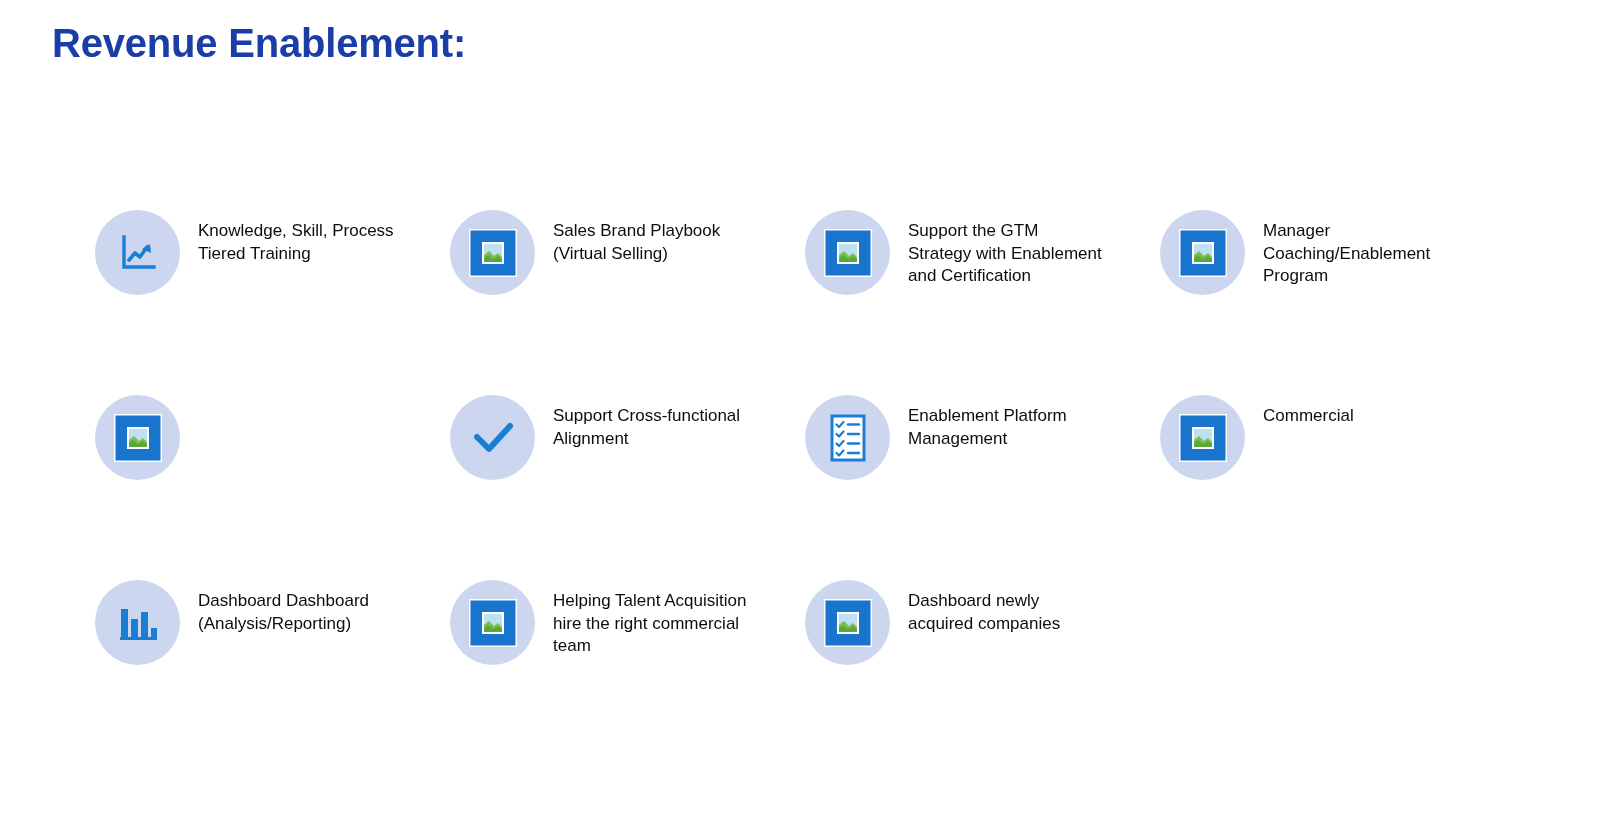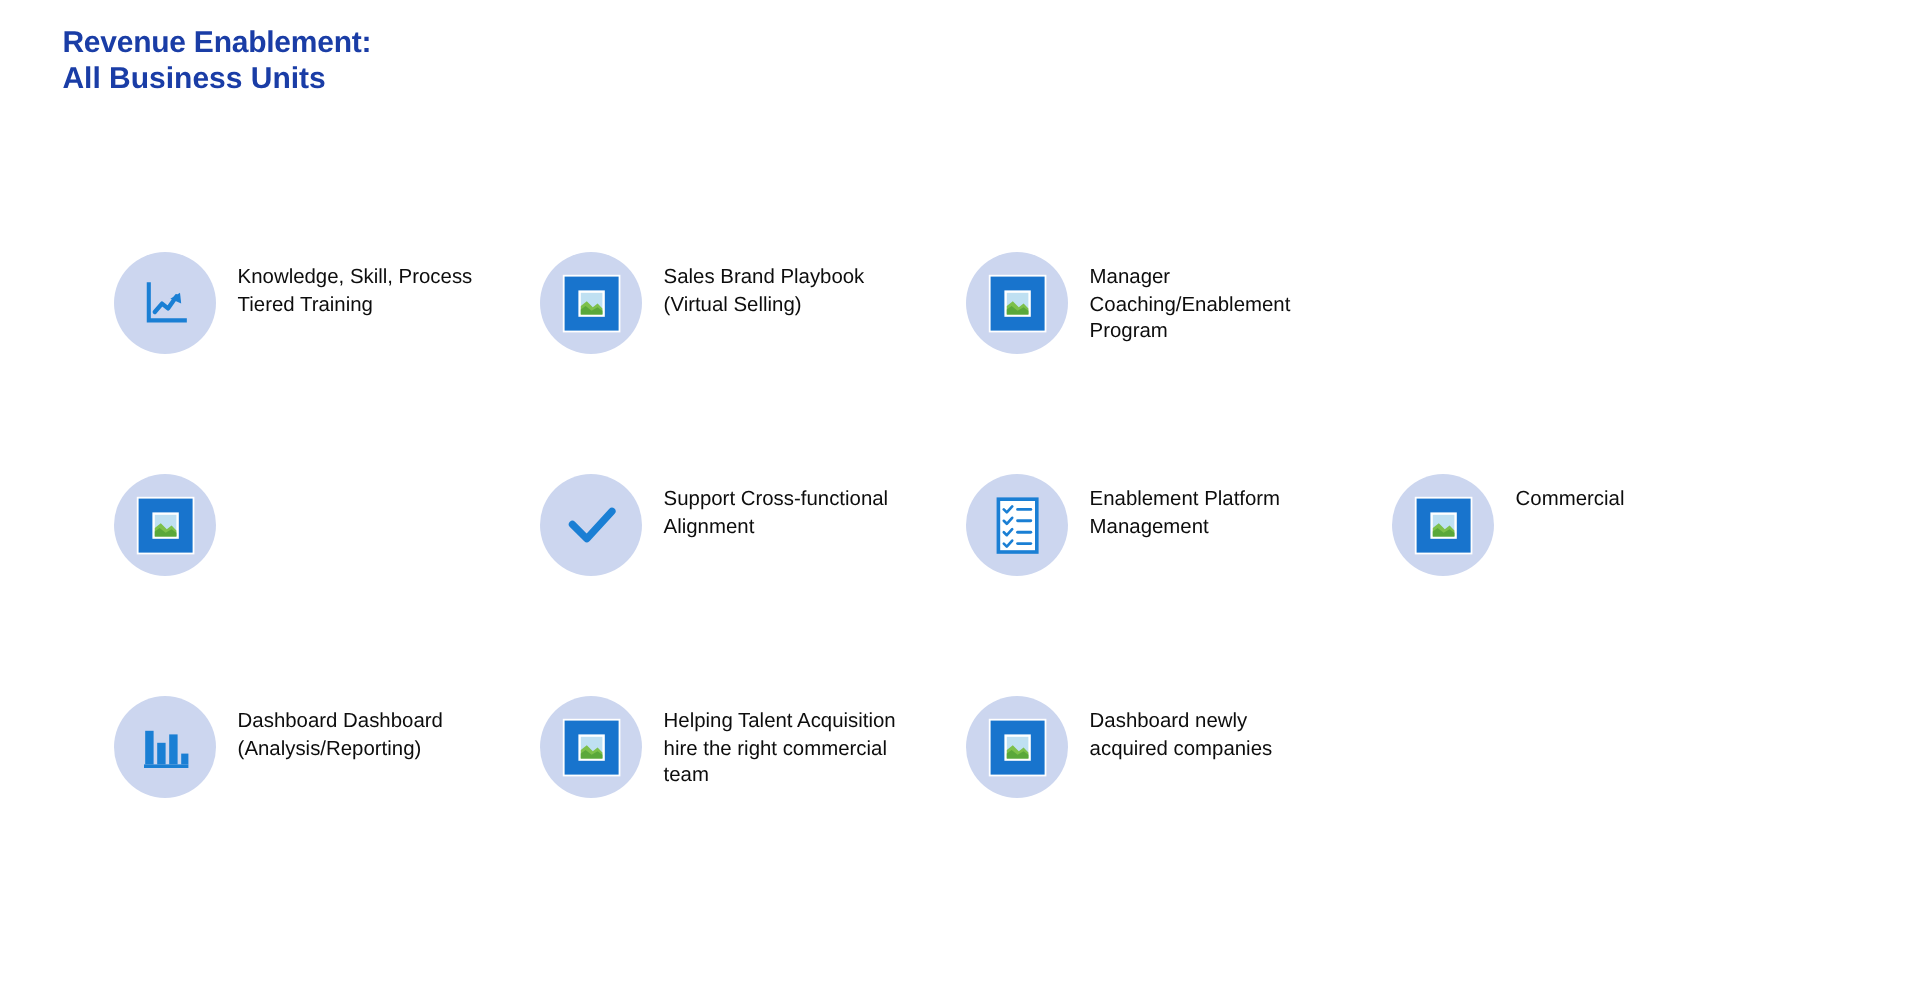--- a/index.html
+++ b/index.html
@@ -22,21 +22,21 @@
     background: #ffffff;
   }
 
   
   .title-block {
     position: absolute;
     left: 52px;
     top: 22px;
   }
   .title-main {
-    font-size: 25px;
+    font-size: 40px;
     font-weight: bold;
     color: #1a3da6;
     line-height: 1.08;
     letter-spacing: -0.2px;
     white-space: nowrap;
   }
   .title-sub {
     font-size: 25px;
     font-weight: bold;
     color: #1a3da6;
@@ -87,21 +87,20 @@
   }
   .row-2 .item-label, .row-3 .item-label { max-width: 232px; }
 </style>
 </head>
 <body>
 
 <div class="slide">
 
   <div class="title-block">
     <div class="title-main">Revenue Enablement:</div>
-    <div class="title-sub">All Business Units</div>
   </div>
 
   <div class="grid">
 
     <div class="grid-row row-1">
 
       <div class="item">
         <div class="bubble">
           <svg width="44" height="44" viewBox="0 0 44 44">
             <path d="M8 6 L8 36 L38 36" fill="none" stroke="#1a7fd4" stroke-width="3.4" stroke-linecap="square"></path>
@@ -121,20 +120,35 @@
             <rect x="15" y="15" width="22" height="22" fill="#ffffff"></rect>
             <rect x="17" y="17" width="18" height="18" fill="#bfe0f2"></rect>
             <path d="M17 35 L17 28 L22 24 L27 29 L31 26 L35 30 L35 35 Z" fill="#7cc04a"></path>
             <path d="M17 35 L17 31 L21 28 L26 32 L31 29 L35 32 L35 35 Z" fill="#5aa83a"></path>
           </svg>
         </div>
         <div class="item-label">Sales Brand Playbook
 (Virtual Selling)</div>
       </div>
 
+      <div class="item">
+        <div class="bubble">
+          <svg width="52" height="52" viewBox="0 0 52 52">
+            <rect x="2" y="2" width="48" height="48" fill="#ffffff"></rect>
+            <rect x="3.5" y="3.5" width="45" height="45" fill="#1874cd"></rect>
+            <rect x="15" y="15" width="22" height="22" fill="#ffffff"></rect>
+            <rect x="17" y="17" width="18" height="18" fill="#bfe0f2"></rect>
+            <path d="M17 35 L17 28 L22 24 L27 29 L31 26 L35 30 L35 35 Z" fill="#7cc04a"></path>
+            <path d="M17 35 L17 31 L21 28 L26 32 L31 29 L35 32 L35 35 Z" fill="#5aa83a"></path>
+          </svg>
+        </div>
+        <div class="item-label">Support the GTM
+Strategy with Enablement
+and Certification</div>
+      </div>
 
       <div class="item">
         <div class="bubble">
           <svg width="52" height="52" viewBox="0 0 52 52">
             <rect x="2" y="2" width="48" height="48" fill="#ffffff"></rect>
             <rect x="3.5" y="3.5" width="45" height="45" fill="#1874cd"></rect>
             <rect x="15" y="15" width="22" height="22" fill="#ffffff"></rect>
             <rect x="17" y="17" width="18" height="18" fill="#bfe0f2"></rect>
             <path d="M17 35 L17 28 L22 24 L27 29 L31 26 L35 30 L35 35 Z" fill="#7cc04a"></path>
             <path d="M17 35 L17 31 L21 28 L26 32 L31 29 L35 32 L35 35 Z" fill="#5aa83a"></path>

